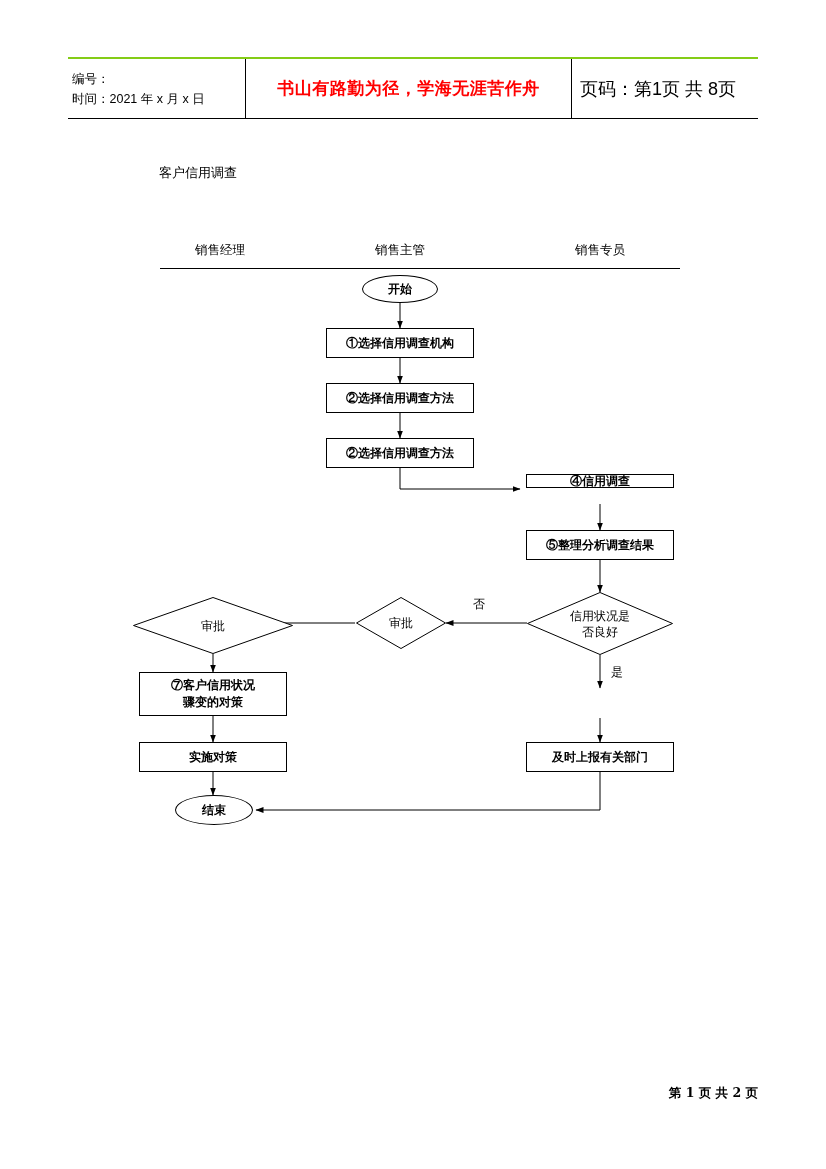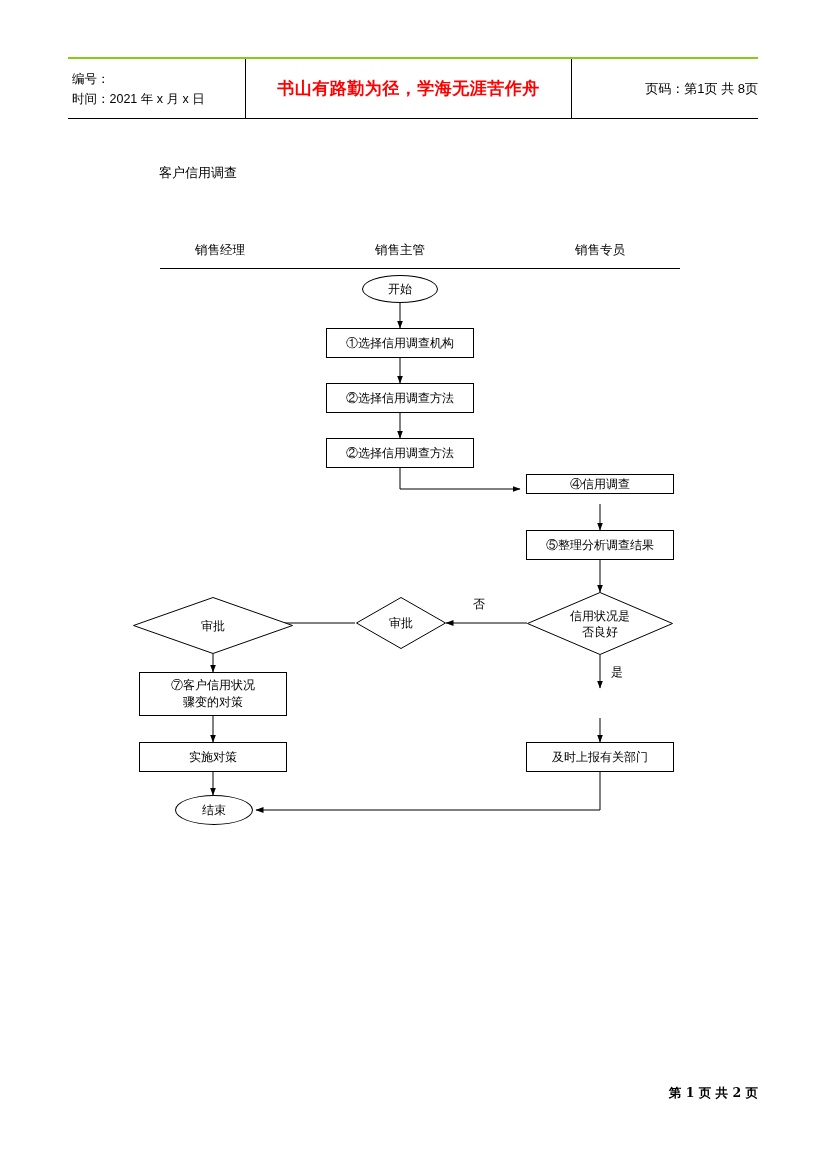--- a/index.html
+++ b/index.html
@@ -57,23 +57,22 @@
     font-size: 17px;
     letter-spacing: 0.5px;
     white-space: nowrap;
   }
   .hc-right {
     width: 186px;
     padding-left: 8px;
     justify-content: center;
   }
   .hc-right span {
-    font-size: 13px;
-    white-space: nowrap;
-    text-align: right;
+    font-size: 18px;
+    white-space: nowrap;
   }
 
   
   .doc-title {
     position: absolute;
     left: 120px;
     top: 164px;
     font-size: 13px;
     margin-left: 39px;
   }
@@ -127,20 +126,21 @@
   .node.rect {
     border: 1px solid #000;
   }
   .node.oval {
     border: 1px solid #000;
     border-radius: 50%;
   }
   .node-label {
     display: block;
     white-space: pre-line;
+    font-weight: bold;
   }
 
   
   .diamond {
     position: absolute;
   }
   .diamond .dshape {
     position: absolute;
     left: 0; top: 0;
     width: 100%; height: 100%;
@@ -250,21 +250,21 @@
   </div>
 
   <div class="node rect" style="left:326px;top:383px;width:148px;height:30px;">
     <span class="node-label">②选择信用调查方法</span>
   </div>
 
   <div class="node rect" style="left:326px;top:438px;width:148px;height:30px;">
     <span class="node-label">②选择信用调查方法</span>
   </div>
 
-  <div class="node rect" style="left:526px;top:474px;width:148px;height:20px;">
+  <div class="node rect" style="left:526px;top:474px;width:148px;height:14px;">
     <span class="node-label">④信用调查</span>
   </div>
 
   <div class="node rect" style="left:526px;top:530px;width:148px;height:30px;">
     <span class="node-label">⑤整理分析调查结果</span>
   </div>
 
   <div class="diamond" style="left:527px;top:592px;width:146px;height:63px;">
     <svg class="dshape" viewBox="0 0 146 63" preserveAspectRatio="none">
       <polygon points="73,0.5 145.5,31.5 73,62.5 0.5,31.5" fill="#fff" stroke="#000" stroke-width="1"></polygon>

